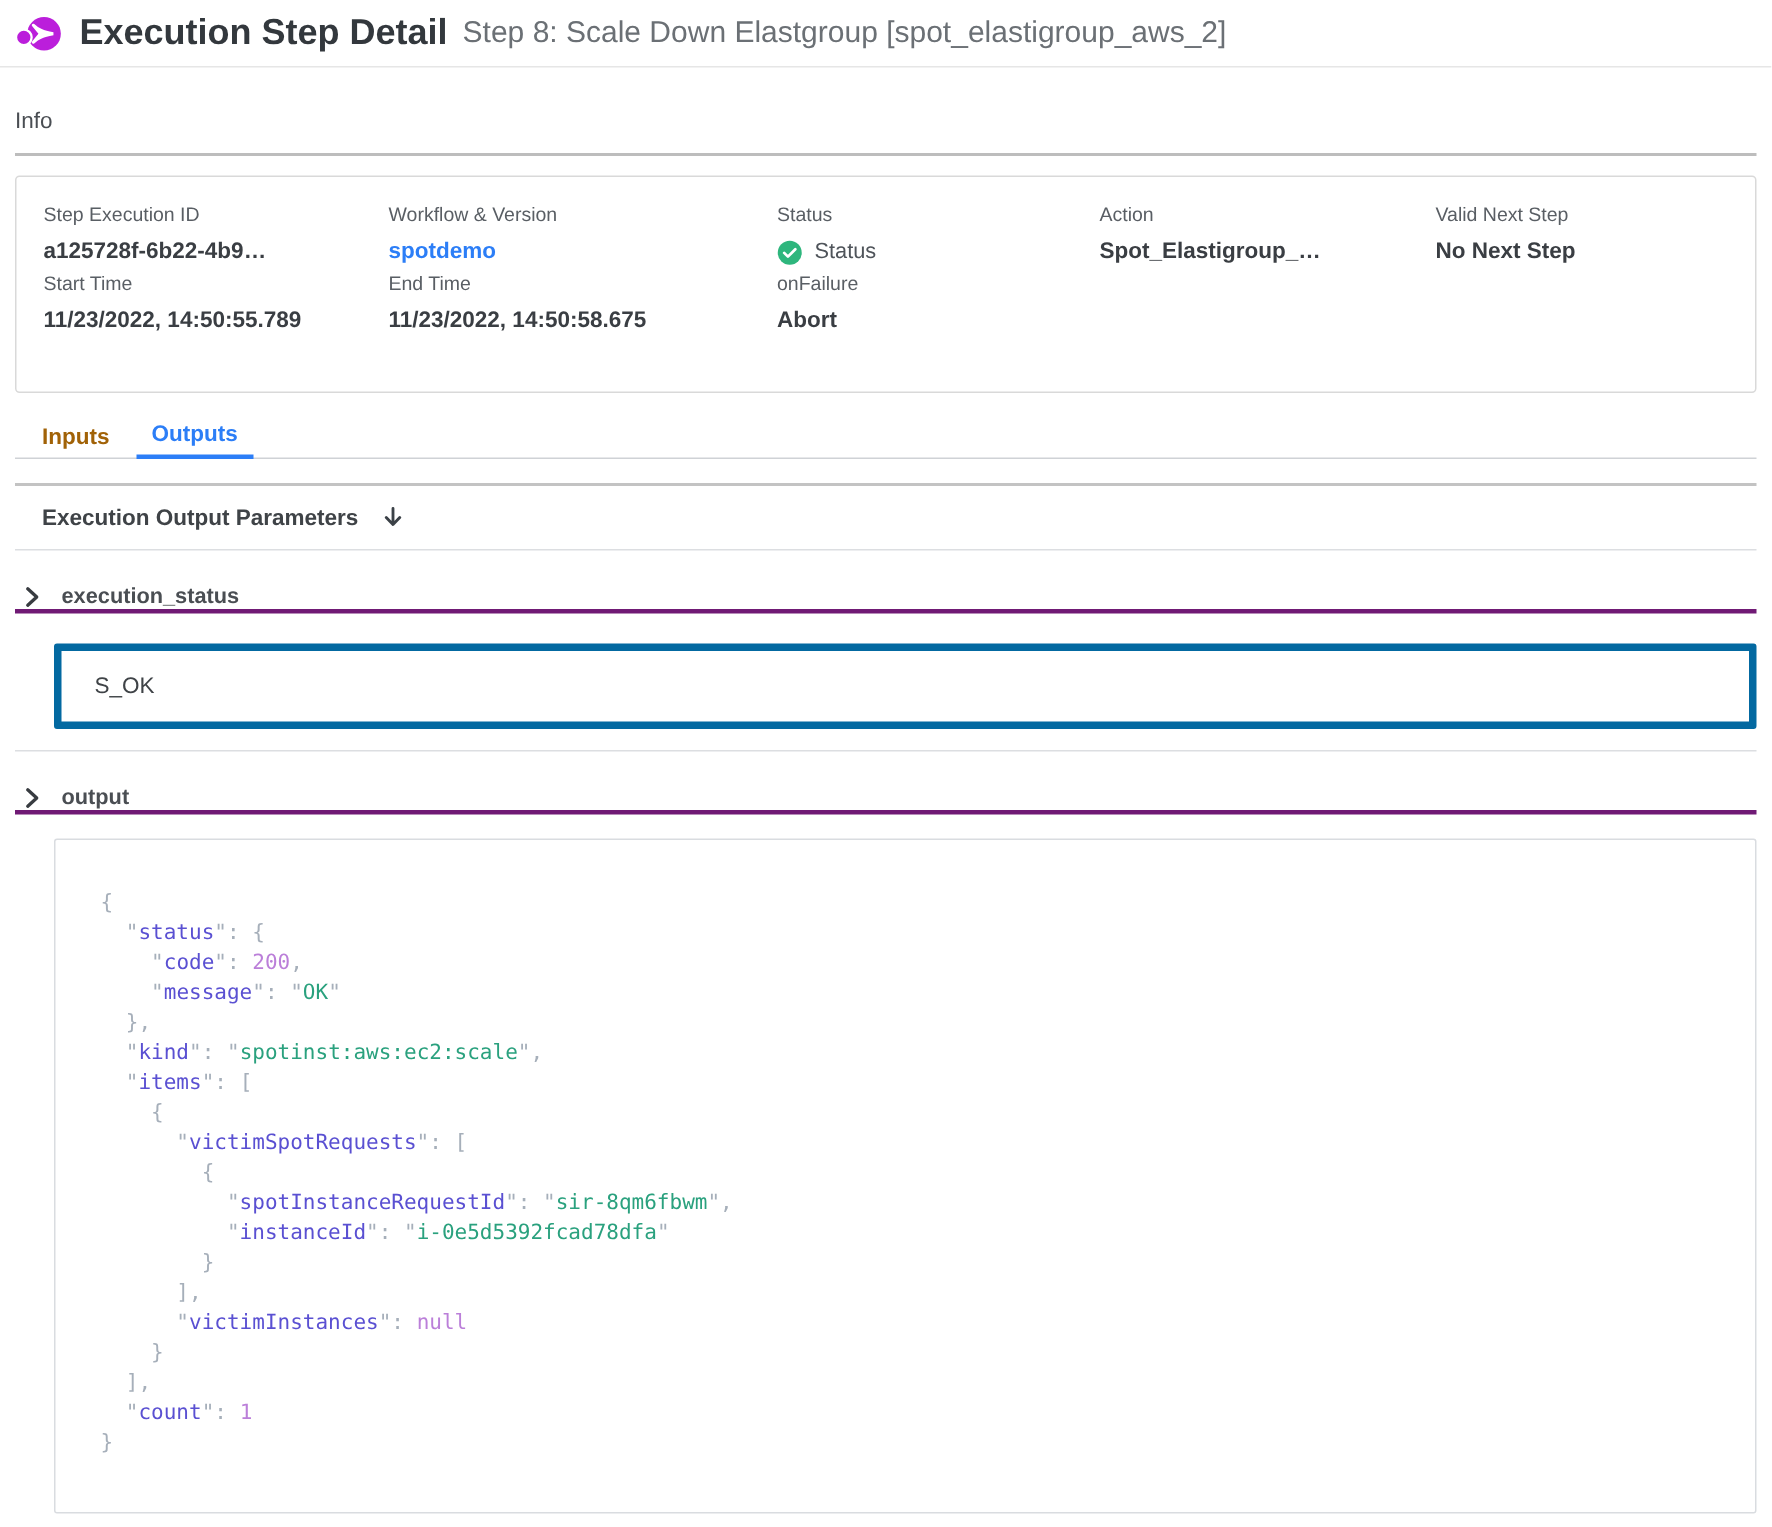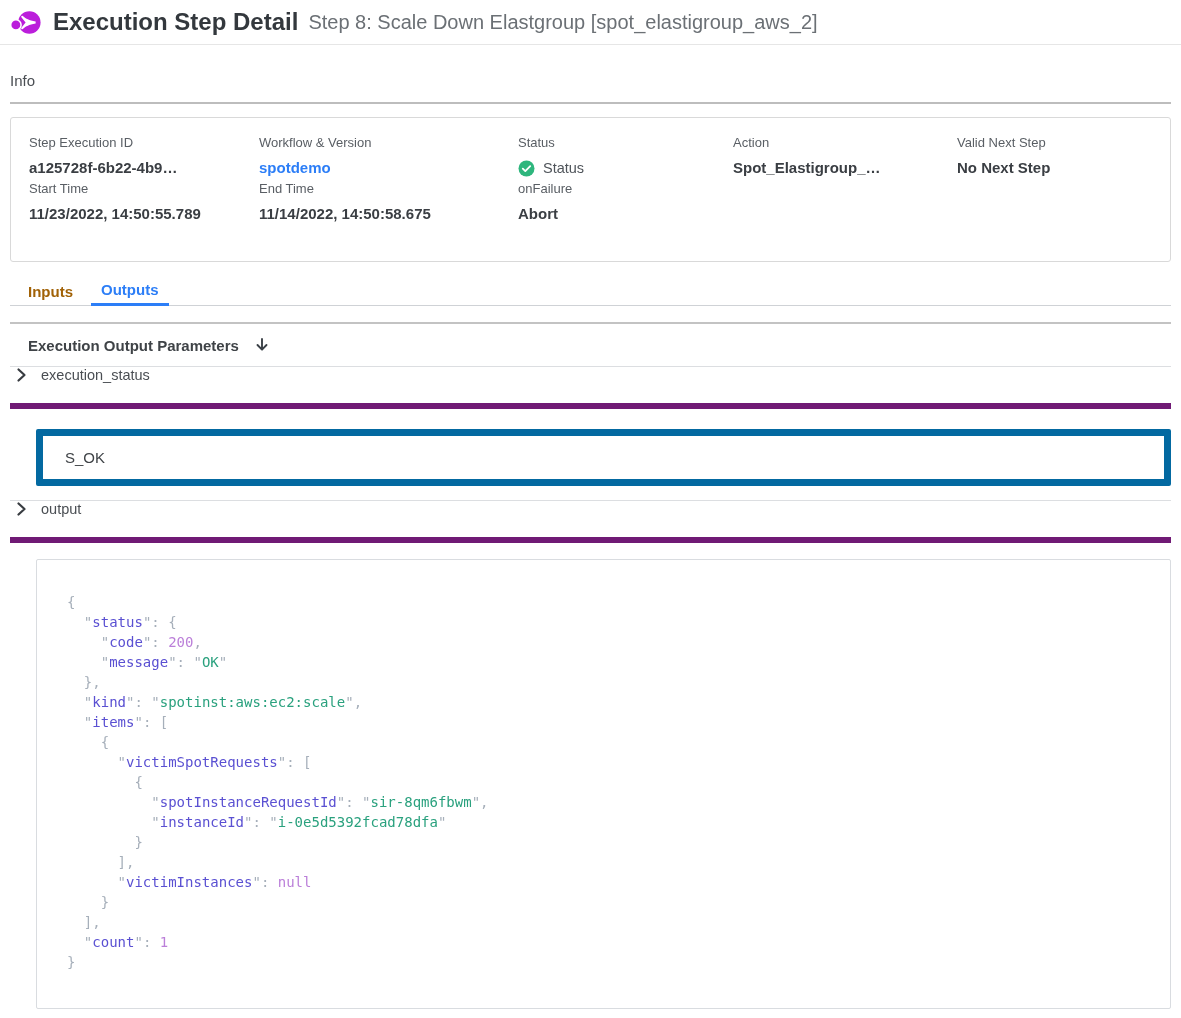--- a/index.html
+++ b/index.html
@@ -47,29 +47,29 @@
 
   .section-gap { height:16px; }
   .params-header {
     border-top:2px solid #c3c3c3; border-bottom:1px solid #dcdee1;
     height:45px; display:flex; align-items:center; padding-left:18px;
   }
   .params-title { font-size:15px; font-weight:700; color:#3f4347; }
   .dl-icon { display:flex; margin-left:14px; cursor:pointer; }
 
   .param-row {
-    height:42px; display:flex; align-items:flex-start; padding-left:6px;
-    border-bottom:6px solid #701a75; cursor:pointer;
+    height:42px; display:flex; align-items:flex-end; padding-left:6px;
+    border-bottom:3px solid #701a75; cursor:pointer;font-weight:bold;
   }
   .chev { display:flex; width:12px; margin-right:13px; }
   .param-name { font-size:14.5px; color:#4a4e53; }
 
   .value-wrap { padding:20px 0 14px 26px; border-bottom:1px solid #dcdee1; }
   .value-box {
-    border:7px solid #0369a1; border-radius:2px; height:57px;
+    border:5px solid #0369a1; border-radius:2px; height:57px;
     display:flex; align-items:center; padding:0 22px; font-size:15px; color:#3f4347;text-align:center;
   }
 
   .json-wrap { padding:16px 0 10px 26px; }
   .json-box { border:1px solid #d9dce0; border-radius:2px; height:450px; padding:32px 30px; overflow:hidden; }
   .json-box pre {
     margin:0; font-family:"DejaVu Sans Mono", monospace; font-size:14px; line-height:20px;
     white-space:pre; color:#a6afba;
   }
   .j-key { color:var(--json-key,#5a50d2); }
@@ -130,21 +130,21 @@
           <div class="fvalue">No Next Step</div>
         </div>
       </div>
       <div class="field-row">
         <div class="field">
           <div class="flabel">Start Time</div>
           <div class="fvalue">11/23/2022, 14:50:55.789</div>
         </div>
         <div class="field">
           <div class="flabel">End Time</div>
-          <div class="fvalue">11/14/2022, 14:50:58.675</div>
+          <div class="fvalue">11/23/2022, 14:50:58.675</div>
         </div>
         <div class="field">
           <div class="flabel">onFailure</div>
           <div class="fvalue">Abort</div>
         </div>
         <div class="field"></div>
       </div>
     </section>
 
     <nav class="tabs">

